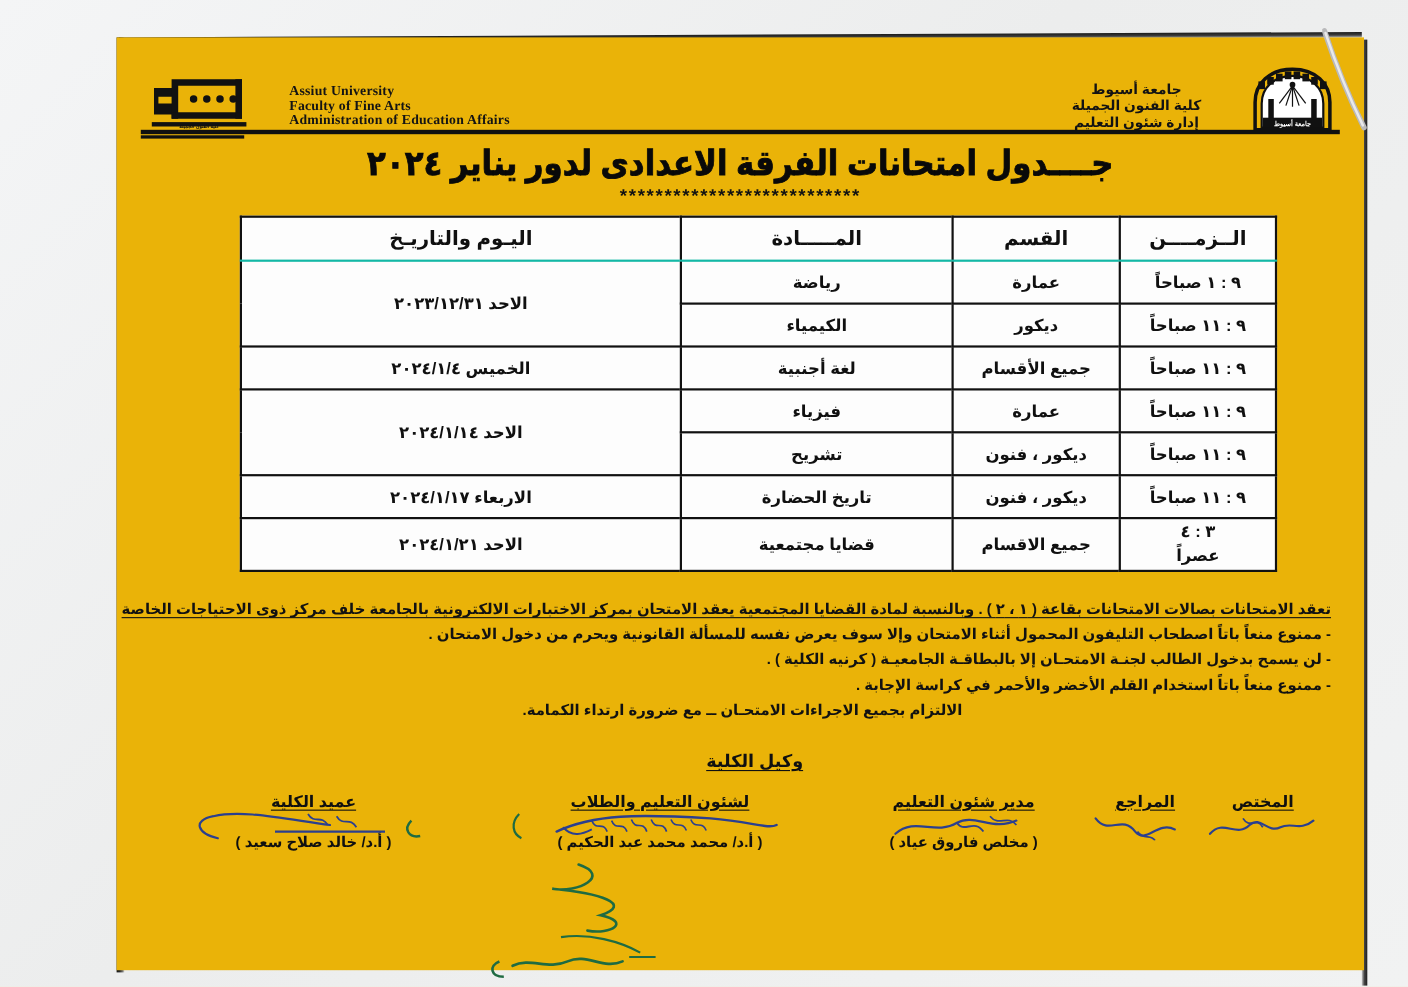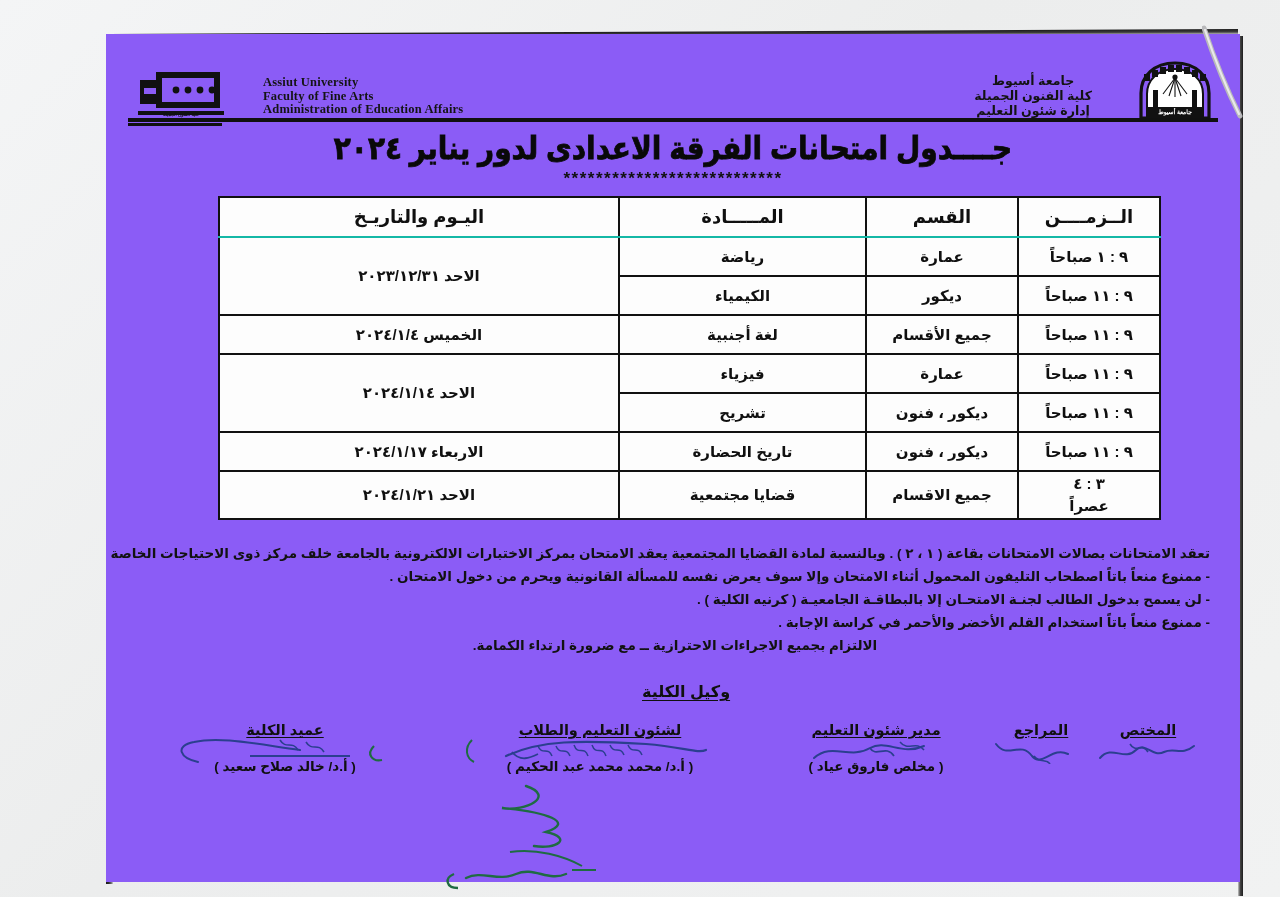--- a/index.html
+++ b/index.html
@@ -34,21 +34,21 @@
       radial-gradient(circle at 25% 88%, rgba(150,150,155,.08) 0 1px, transparent 2px);
   }
 
   
   #sheet {
     position: absolute;
     left: 106px;
     top: 34px;
     width: 1134px;
     height: 848px;
-    background: #8b5cf6;
+    background: #eab308;
     box-sizing: border-box;
   }
   
   #sheet-edge-left {
     position: absolute;
     left: 106px; top: 34px;
     width: 7px; height: 850px;
     background: linear-gradient(90deg,#171717 0%,#2a2a2a 40%,#6b6b6b 75%,#cfcfcf 100%);
   }
   #sheet-edge-top {
@@ -194,21 +194,21 @@
     right: 30px;
     top: 508px;
     width: 1070px;
     text-align: right;
     font-size: 13.5px;
     font-weight: bold;
     line-height: 23px;
     color: #121212;
   }
   #notes .note-line { white-space: nowrap; }
-  #notes .note-1 { text-underline-offset: 3px; }
+  #notes .note-1 { text-decoration: underline; text-underline-offset: 3px; }
   #notes .note-4 { text-align: center; padding-right: 0; }
 
   
   #vice-dean {
     position: absolute;
     left: 536px;
     top: 648px;
     font-size: 16px;
     font-weight: bold;
     color: #101010;
@@ -406,21 +406,21 @@
       </tr>
 
     </tbody>
   </table>
 
   <div id="notes">
     <div class="note-line note-1">تعقد الامتحانات بصالات الامتحانات بقاعة ( ١ ، ٢ ) .  وبالنسبة لمادة القضايا المجتمعية يعقد الامتحان بمركز الاختبارات الالكترونية بالجامعة خلف مركز ذوى الاحتياجات الخاصة</div>
     <div class="note-line">- ممنوع منعاً باتاً اصطحاب التليفون المحمول أثناء الامتحان وإلا سوف يعرض نفسه للمسألة القانونية ويحرم  من دخول الامتحان .</div>
     <div class="note-line">- لن يسمح بدخول الطالب لجنـة الامتحـان إلا بالبطاقـة الجامعيـة ( كرنيه الكلية ) .</div>
     <div class="note-line">- ممنوع منعاً باتاً استخدام القلم الأخضر والأحمر في كراسة الإجابة .</div>
-    <div class="note-line note-4">الالتزام بجميع الاجراءات الاحترازية ــ مع ضرورة ارتداء الكمامة.</div>
+    <div class="note-line note-4">الالتزام بجميع الاجراءات الامتحـان ــ مع ضرورة ارتداء الكمامة.</div>
   </div>
 
   <div id="vice-dean">وكيل الكلية</div>
 
   <div id="signatures">
 
     <div class="sig-block" id="sig-mokhtas">
       <div class="sig-title">المختص</div>
       <svg class="sig-scribble" viewBox="0 0 116 26">
         <path d="M10 20 C22 6, 34 24, 46 12 C56 3, 62 20, 74 14 C84 9, 92 18, 104 8" fill="none" stroke="#2b3f8f" stroke-width="2" stroke-linecap="round"></path>

